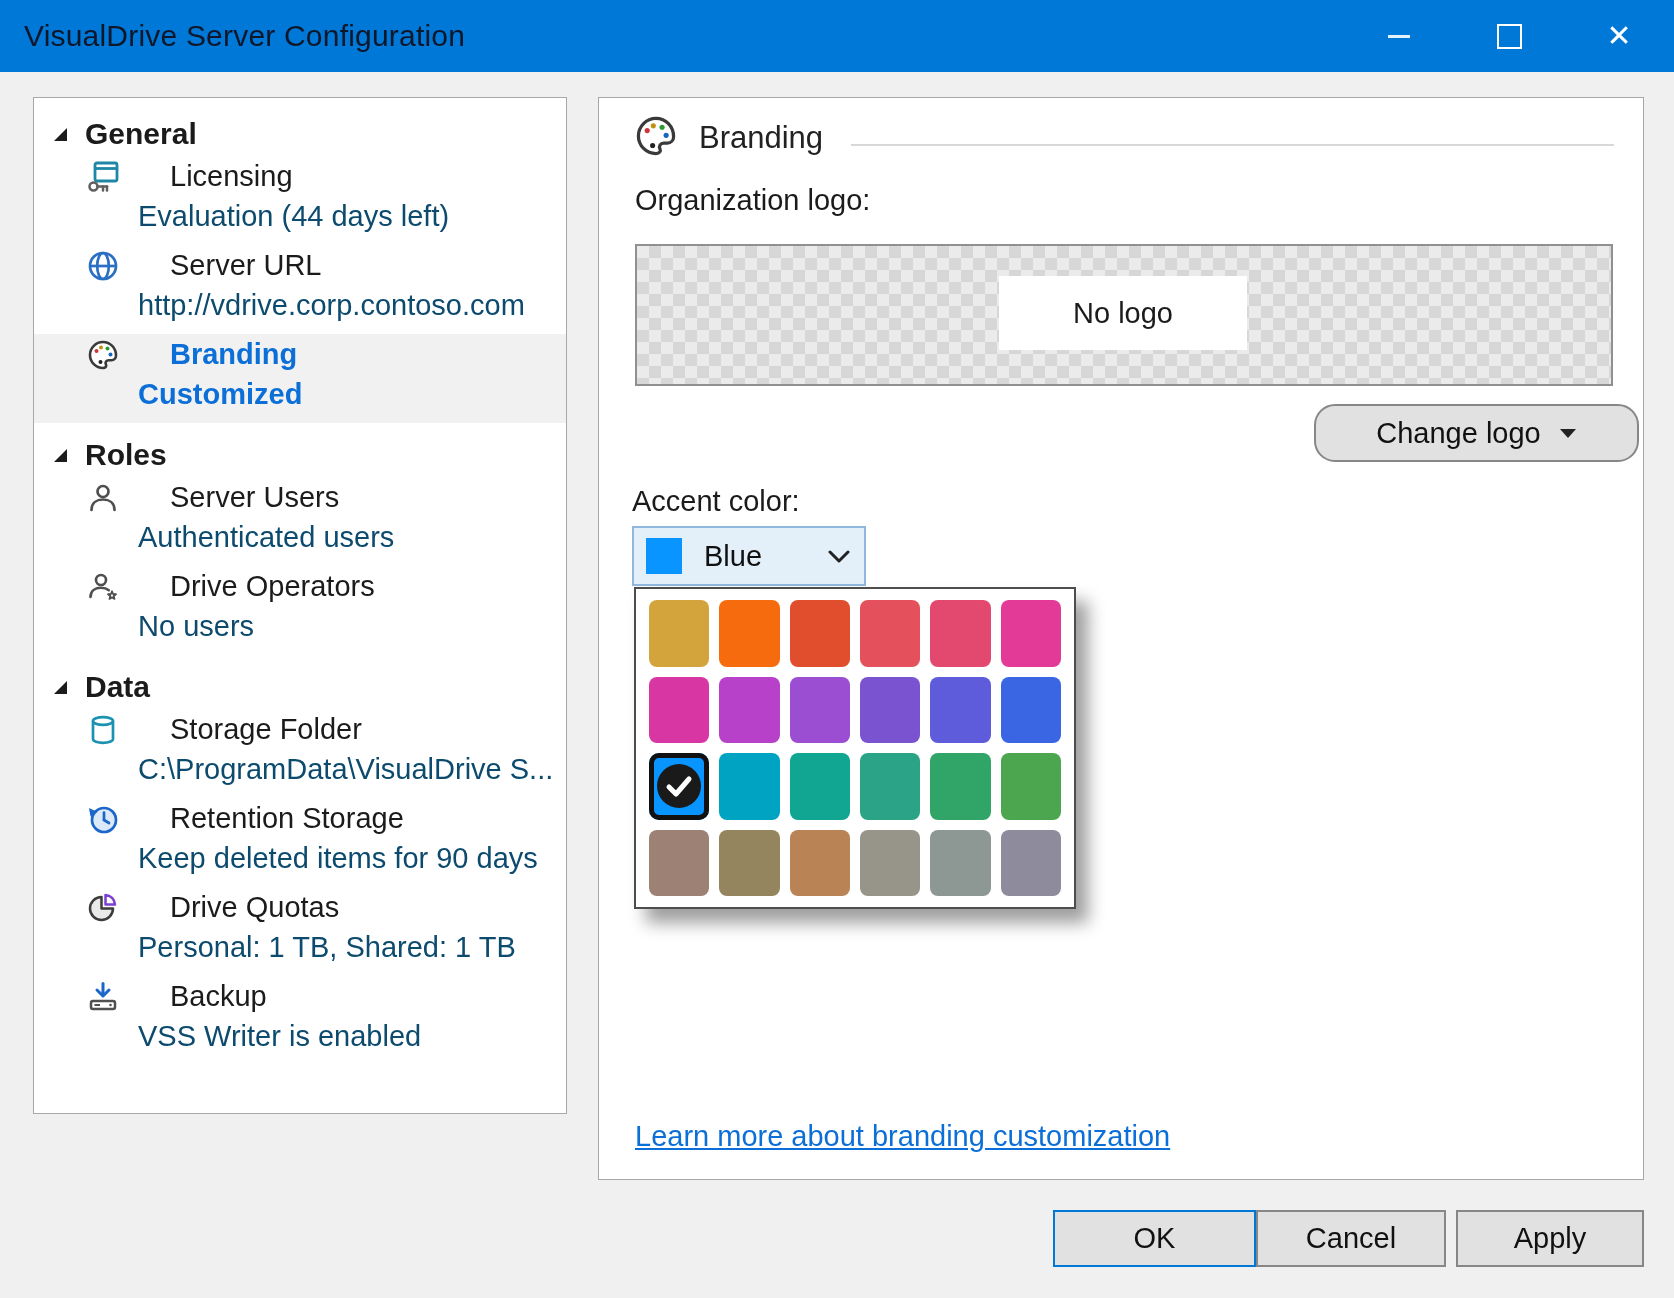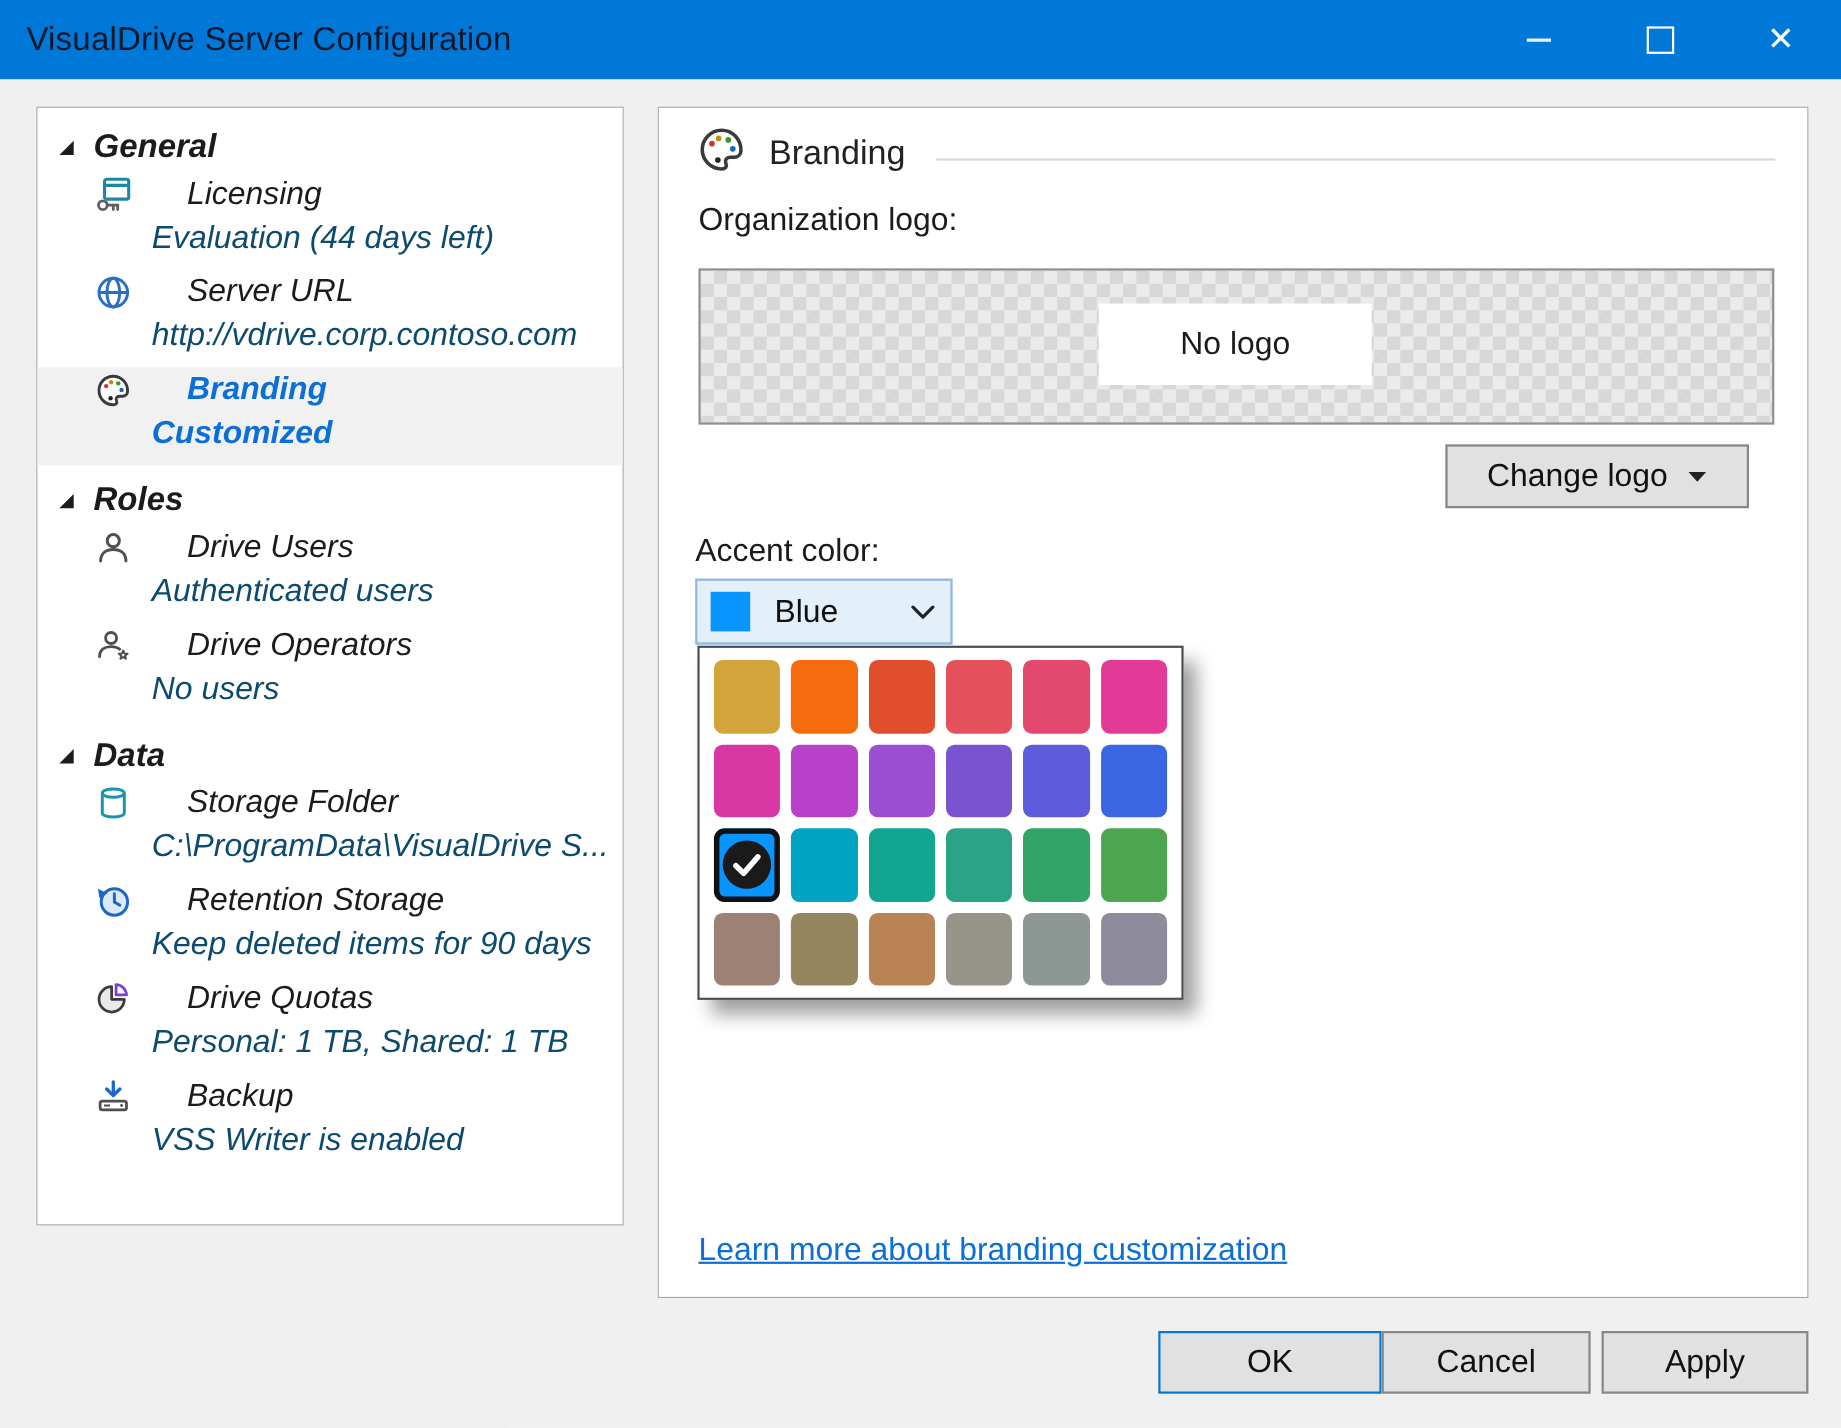--- a/index.html
+++ b/index.html
@@ -11,21 +11,21 @@
   
   .titlebar{position:absolute;left:0;top:0;width:1674px;height:72px;background:#0078D7;display:flex;align-items:center;}
   .titlebar .title{color:#0f172a;font-size:30px;margin-left:24px;letter-spacing:.2px;}
   .win-controls{position:absolute;right:0;top:0;height:72px;display:flex;}
   .win-btn{width:110px;height:72px;display:flex;align-items:center;justify-content:center;background:transparent;border:none;cursor:pointer;}
   .glyph-min{width:22px;height:3px;background:#E6F2FB;}
   .glyph-max{width:21px;height:21px;border:2.5px solid #FFFFFF;}
   .glyph-close{color:#FFFFFF;font-size:30px;line-height:30px;font-weight:400;}
   
   .panel{position:absolute;background:#FFFFFF;border:1px solid #A7A7A7;box-sizing:border-box;}
-  .panel-left{left:33px;top:97px;width:534px;height:1017px;padding-top:14px;font-style:italic;}
+  .panel-left{left:33px;top:97px;width:534px;height:1017px;padding-top:14px;}
   .panel-right{left:598px;top:97px;width:1046px;height:1083px;}
   
   .tree-section-header{height:44px;display:flex;align-items:center;gap:16px;padding-left:18px;font-size:30px;font-weight:bold;cursor:default;}
   .tree-section-header.spaced{margin-top:10px;}
   .tree-item{position:relative;padding:0 0 9px 104px;cursor:default;}
   .tree-item.selected{background:#F1F1F1;}
   .tree-item .t-icon{position:absolute;left:52px;top:4px;width:34px;height:34px;}
   .tree-item .t-title{display:block;height:40px;line-height:40px;font-size:29px;color:#1B1B1B;margin-left:32px;}
   .tree-item .t-sub{display:block;height:40px;line-height:40px;font-size:29px;color:#0c4a6e;}
   .tree-item.selected .t-title,.tree-item.selected .t-sub{color:#0B6FD7;font-weight:bold;}
@@ -36,21 +36,21 @@
   .label{position:absolute;font-size:29px;color:#1B1B1B;}
   .checker{
     position:absolute;left:36px;top:146px;width:978px;height:142px;box-sizing:border-box;border:2px solid #909090;
     background-color:#EBEBEB;
     background-image:linear-gradient(45deg,#D7D7D7 25%,transparent 25%,transparent 75%,#D7D7D7 75%),
                      linear-gradient(45deg,#D7D7D7 25%,transparent 25%,transparent 75%,#D7D7D7 75%);
     background-size:24px 24px;background-position:0 0,12px 12px;
   }
   .nologo{position:absolute;left:362px;top:30px;width:248px;height:74px;background:#FFFFFF;display:flex;align-items:center;justify-content:center;font-size:29px;color:#1B1B1B;}
   .btn{box-sizing:border-box;background:#E1E1E1;border:2px solid #878787;font-size:29px;color:#111;display:flex;align-items:center;justify-content:center;font-family:"Liberation Sans",sans-serif;cursor:pointer;}
-  .btn-change{position:absolute;left:715px;top:306px;width:276px;height:58px;gap:18px;}
+  .btn-change{position:absolute;left:715px;top:306px;width:325px;height:58px;gap:18px;border-radius:21px;}
   .dropdown{position:absolute;left:33px;top:428px;width:234px;height:60px;box-sizing:border-box;background:#E3F0FA;border:2px solid #8FB8DE;display:flex;align-items:center;cursor:pointer;}
   .dropdown .swatch{width:36px;height:36px;margin-left:12px;background:#0895FF;}
   .dropdown .dd-label{font-size:29px;margin-left:22px;color:#111;flex:1;}
   .dropdown .dd-chevron{margin-right:14px;display:flex;}
   .palette-popup{
     position:absolute;left:35px;top:489px;width:442px;height:322px;box-sizing:border-box;
     background:#FFFFFF;border:2px solid #4D4D4D;padding:11px 13px;
     display:grid;grid-template-columns:repeat(6,1fr);grid-template-rows:repeat(4,1fr);gap:10px;
     box-shadow:12px 14px 16px rgba(0,0,0,0.38);
   }
@@ -139,21 +139,21 @@
     <span>Roles</span>
   </div>
 
   <div class="tree-item">
     <span class="t-icon">
       <svg width="34" height="34" viewBox="0 0 34 34" fill="none">
         <circle cx="17" cy="10.5" r="5.5" stroke="#4F4F4F" stroke-width="2.7"></circle>
         <path d="M5.5 29 C5.5 21.5 11 18.5 17 18.5 C23 18.5 28.5 21.5 28.5 29" stroke="#4F4F4F" stroke-width="2.7" stroke-linecap="round"></path>
       </svg>
     </span>
-    <span class="t-title">Drive Users</span>
+    <span class="t-title">Server Users</span>
     <span class="t-sub">Authenticated users</span>
   </div>
 
   <div class="tree-item">
     <span class="t-icon">
       <svg width="34" height="34" viewBox="0 0 34 34" fill="none">
         <circle cx="15" cy="10" r="5" stroke="#4F4F4F" stroke-width="2.6"></circle>
         <path d="M4.5 27 C4.5 20.5 9.5 17.8 15 17.8 C18 17.8 20.8 18.6 22.8 20.2" stroke="#4F4F4F" stroke-width="2.6" stroke-linecap="round"></path>
         <polygon points="26,21.3 27.06,24.04 30,24.2 27.71,26.06 28.5,28.9 26,27.3 23.5,28.9 24.29,26.06 22,24.2 24.94,24.04" fill="#FFFFFF" stroke="#4F4F4F" stroke-width="1.8" stroke-linejoin="round"></polygon>
       </svg>

